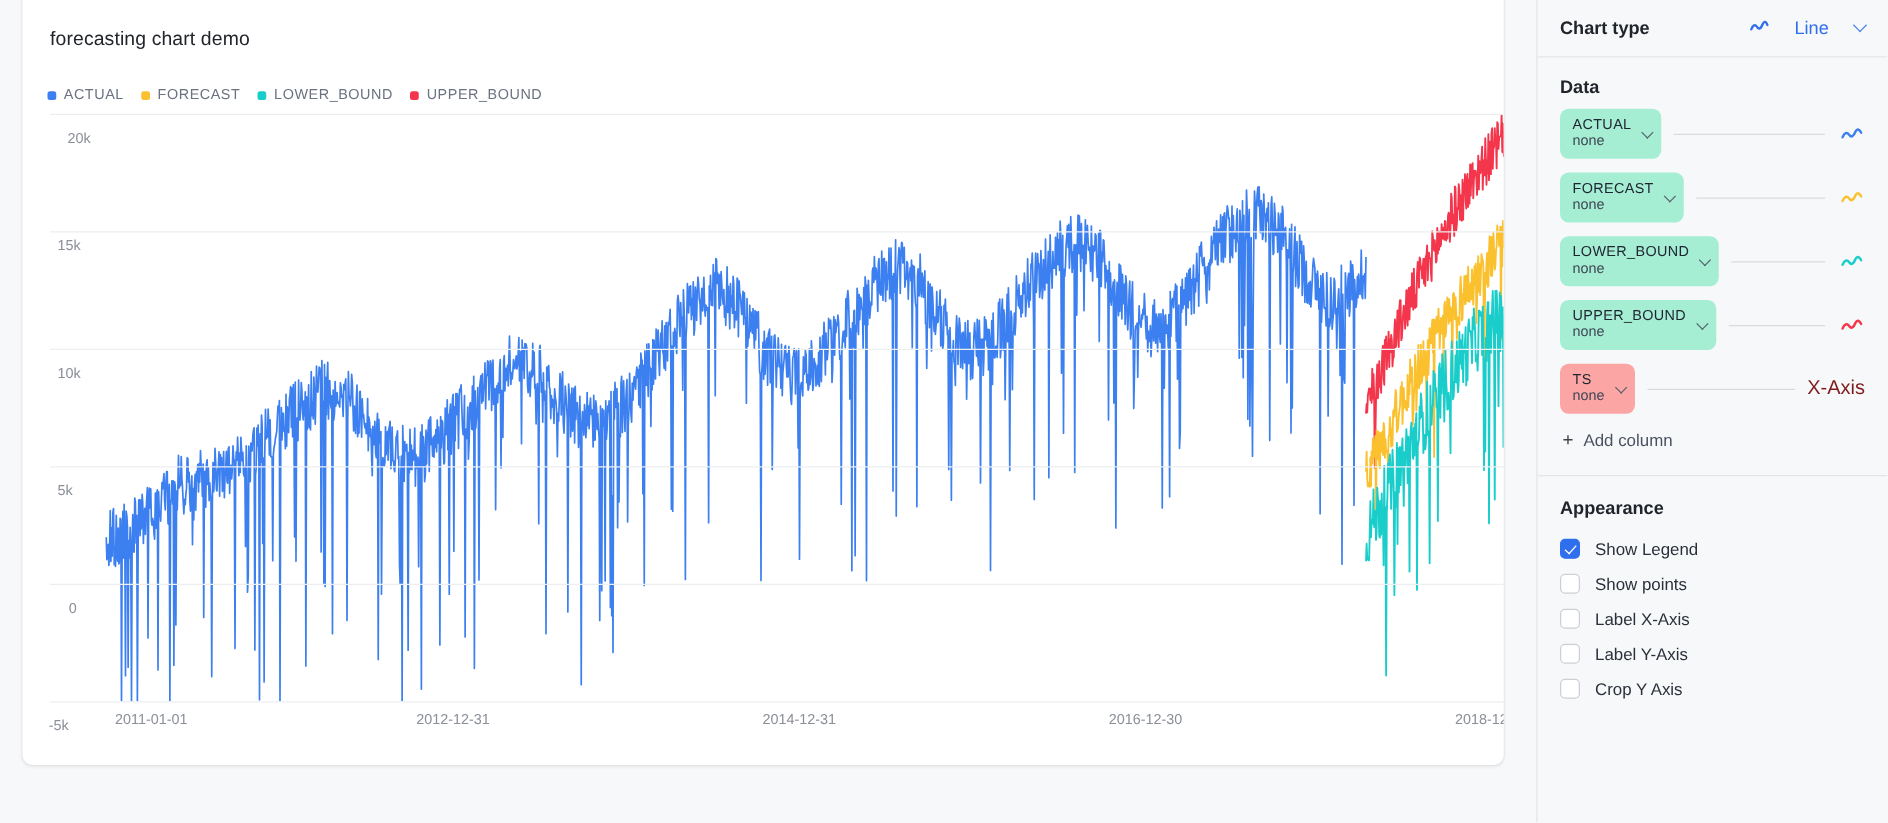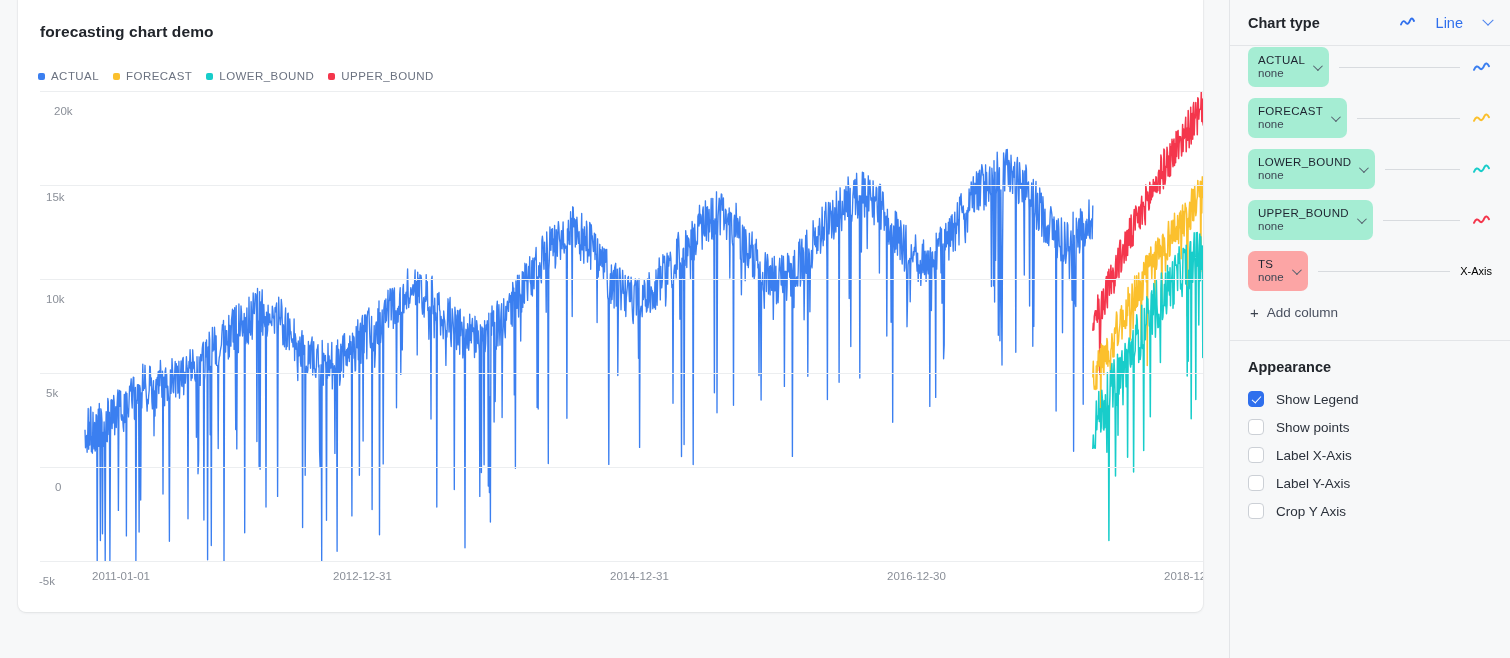--- a/index.html
+++ b/index.html
@@ -23,21 +23,21 @@
     position: absolute;
     left: 18px; top: -8px;
     width: 1185px; height: 620px;
     background: #ffffff;
     border-radius: 8px;
     box-shadow: 0 1px 3px rgba(16,24,40,0.07), 0 0 0 1px rgba(16,24,40,0.03);
     overflow: hidden;
   }
   .chart-title {
     position: absolute; left: 22px; top: 31px;
-    font-size: 15.5px; font-weight: bold; color: #21252b;
+    font-size: 15.5px; font-weight: normal; color: #21252b;
     letter-spacing: .1px;
   }
   .legend {
     position: absolute; left: 20px; top: 78px;
     display: flex; align-items: center; gap: 14px;
   }
   .legend-item { display: flex; align-items: center; gap: 6px; }
   .legend-dot { width: 7px; height: 7px; border-radius: 2px; display: block; }
   .legend-label {
     font-size: 11.5px; color: #6b7280; letter-spacing: .45px;
@@ -112,21 +112,21 @@
   .chip-name { font-size: 11.5px; color: #1e2430; letter-spacing: .3px; }
   .chip-type { font-size: 11.5px; color: #3e4754; }
   .chip-chev {
     width: 7px; height: 7px;
     border-right: 1.4px solid #55606e;
     border-bottom: 1.4px solid #55606e;
     transform: rotate(45deg) translateY(-2px);
   }
   .connector { flex: 1; height: 1px; background: #d8dbdf; margin: 0 10px; }
   .series-glyph { width: 22px; display: flex; justify-content: center; }
-  .axis-label { font-size: 11px; color: #000000; white-space: nowrap; text-align: center; }
+  .axis-label { font-size: 16px; color: #7f1d1d; white-space: nowrap; text-align: center; }
 
   .add-column {
     display: flex; align-items: center; gap: 8px;
     padding: 4px 18px 0 20px; margin-top: 2px;
     color: #4a5160; font-size: 13.5px; cursor: pointer;
   }
   .plus-icon { font-size: 15px; color: #3c434f; line-height: 1; }
 
   .appearance-head { padding: 18px 18px 10px 18px; }
   .check-row {
@@ -219,20 +219,23 @@
             <path d="M1 7.5 Q3.2 2 5.6 5.5 Q8 9 10.2 3.2 Q12 -0.5 14 4" stroke="#2f6fed" stroke-width="1.9" fill="none" stroke-linecap="round"></path>
           </svg>
         </span>
         <span>Line</span>
         <span class="chev"></span>
       </div>
     </div>
 
     <div class="side-divider"></div>
 
+    <div class="data-head">
+      <div class="section-heading">Data</div>
+    </div>
 
     <div id="column-rows">
         <div class="col-row">
           <div class="chip chip-green">
             <div class="chip-text">
               <span class="chip-name">ACTUAL</span>
               <span class="chip-type">none</span>
             </div>
             <span class="chip-chev"></span>
           </div>

